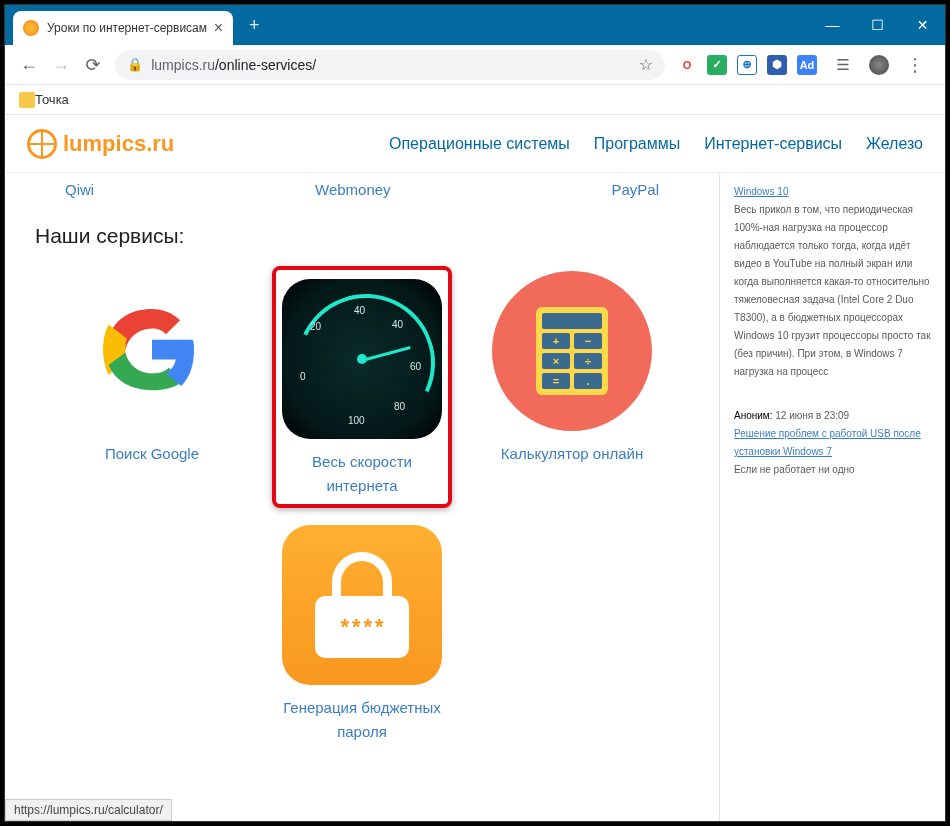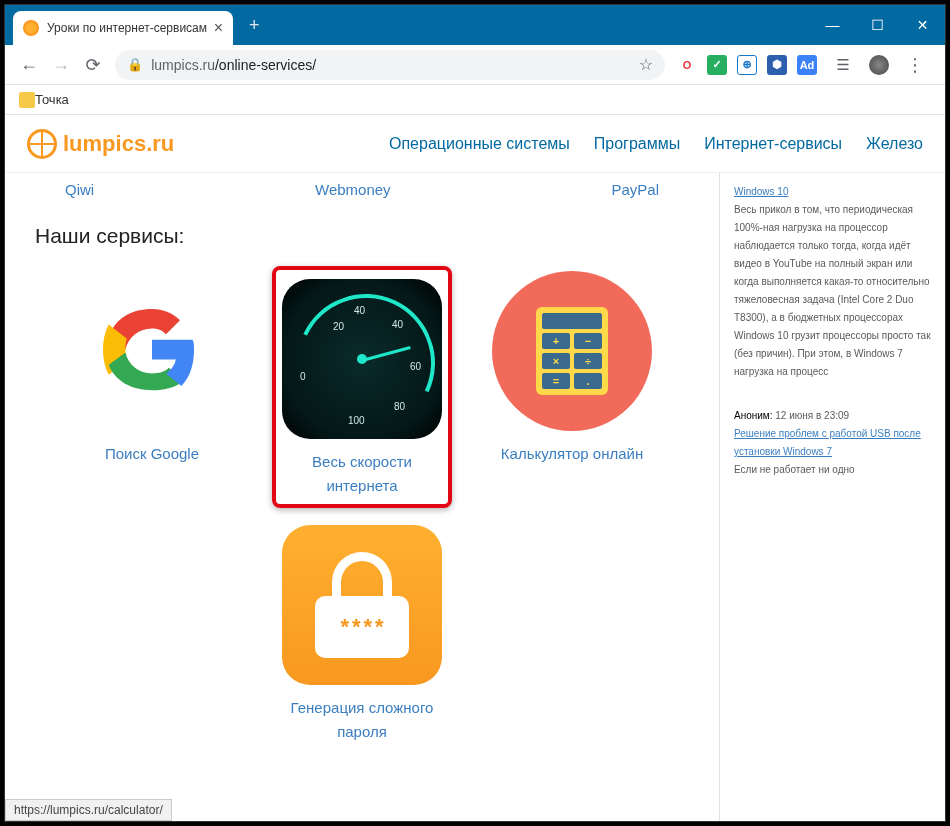--- a/index.html
+++ b/index.html
@@ -148,21 +148,21 @@
               </svg>
             </div>
             <div class="card-label">Поиск Google</div>
           </div>
 
           <div class="card highlight">
             <div class="card-icon">
               <div class="gauge">
                 <div class="gauge-numbers">
                   <span style="left:18px;top:92px">0</span>
-                  <span style="left:51px;top:42px">20</span>
+                  <span style="left:28px;top:42px">20</span>
                   <span style="left:72px;top:26px">40</span>
                   <span style="left:110px;top:40px">40</span>
                   <span style="left:128px;top:82px">60</span>
                   <span style="left:112px;top:122px">80</span>
                   <span style="left:66px;top:136px">100</span>
                 </div>
                 <div class="gauge-needle"></div>
                 <div class="gauge-center"></div>
               </div>
             </div>
@@ -197,21 +197,21 @@
               <div class="padlock">
                 <div class="lock-shackle"></div>
                 <div class="lock-body">
                     <span>*</span>
                     <span>*</span>
                     <span>*</span>
                     <span>*</span>
                   </div>
               </div>
             </div>
-            <div class="card-label">Генерация сложного пароля</div>
+            <div class="card-label">Генерация бюджетных пароля</div>
           </div>
         </div>
       </div>
 
       <div class="sidebar">
         <div class="sidebar-block">
           <a>Windows 10</a>
           <div>Весь прикол в том, что периодическая 100%-ная нагрузка на процессор наблюдается только тогда, когда идёт видео в YouTube на полный экран или когда выполняется какая-то относительно тяжеловесная задача (Intel Core 2 Duo T8300), а в бюджетных процессорах Windows 10 грузит процессоры просто так (без причин). При этом, в Windows 7 нагрузка на процесс</div>
         </div>
         <div class="sidebar-block">

